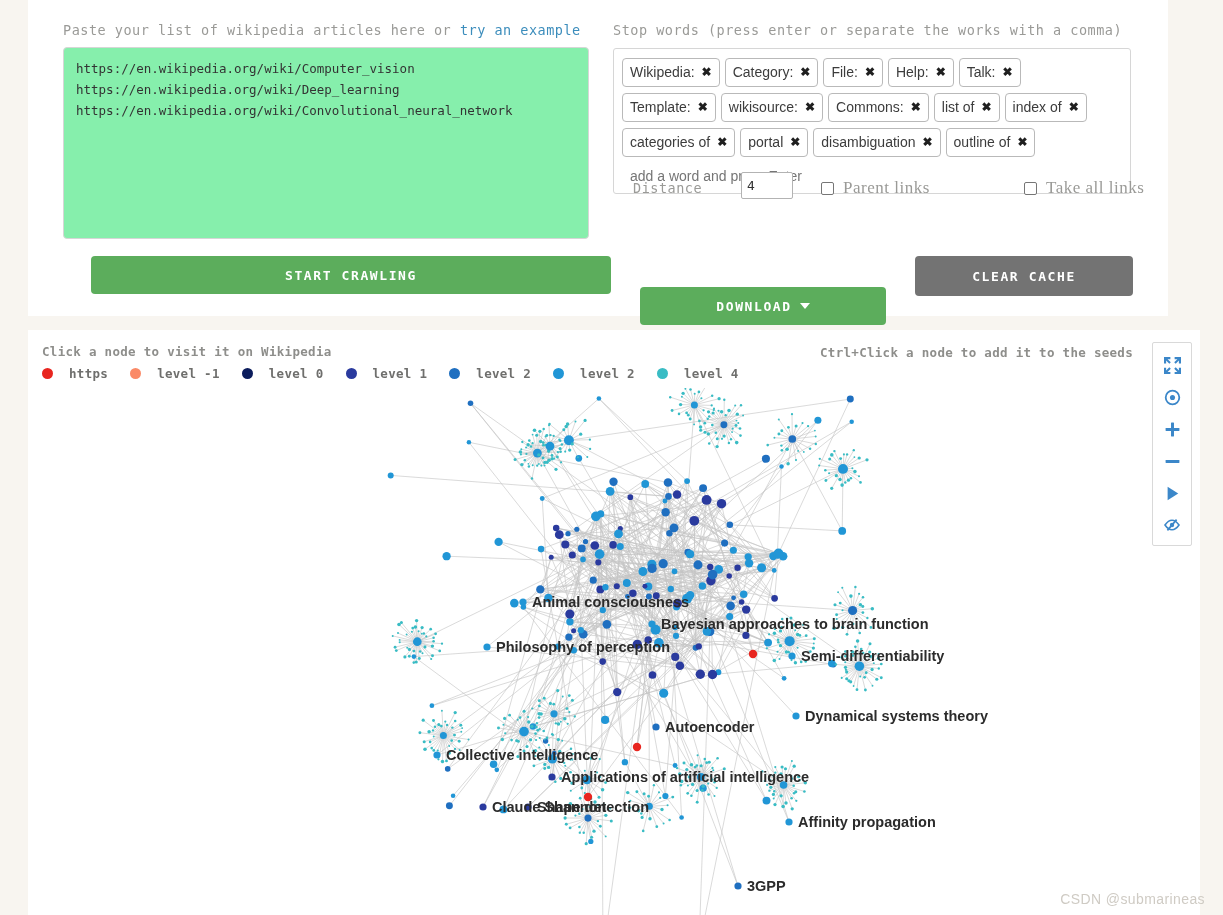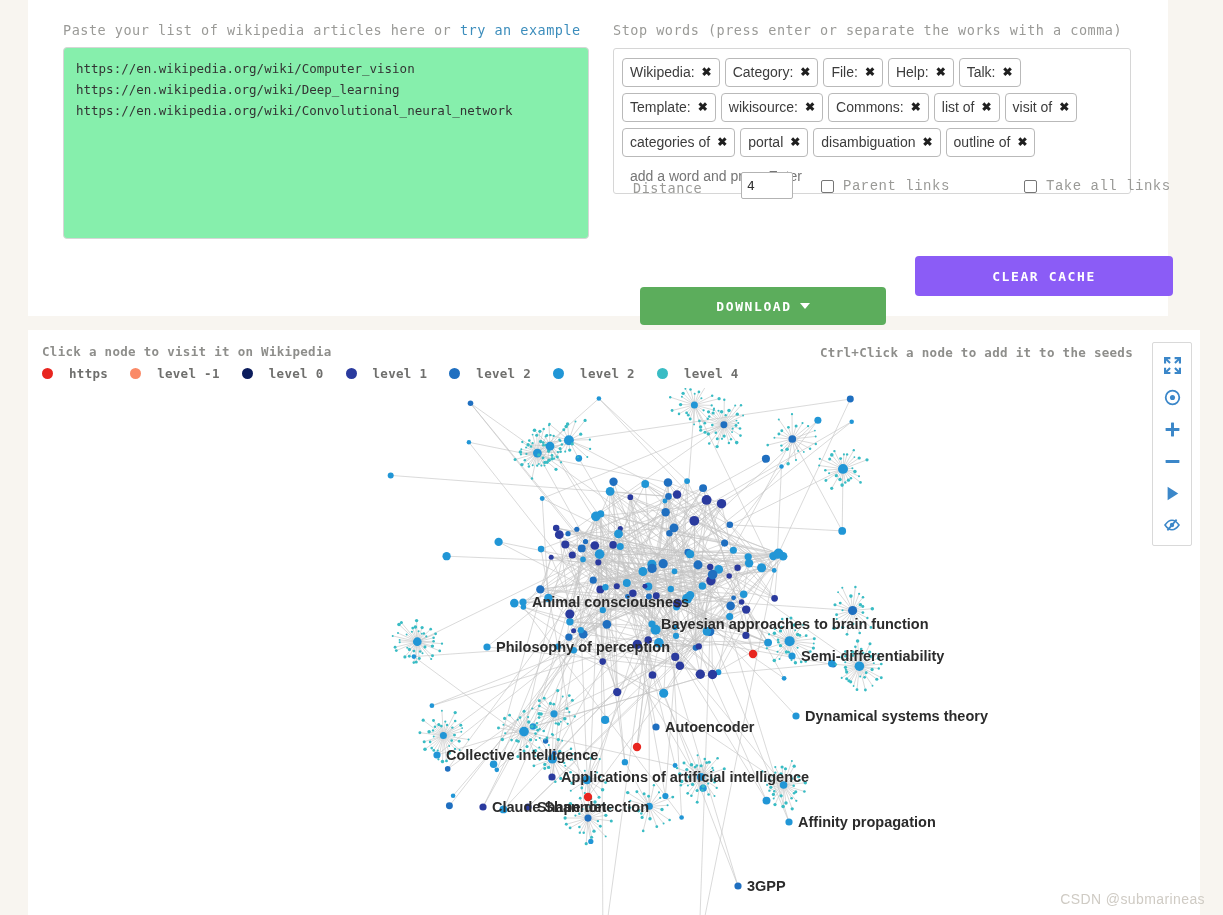--- a/index.html
+++ b/index.html
@@ -65,34 +65,34 @@
     border:1px solid #b3b3b3;border-radius:2px;background:#fff;
     padding:0 5px;font-size:13px;color:#333;
     font-family:"DejaVu Sans Mono","Liberation Mono",monospace;
   }
   .chk-wrap{position:absolute;top:6px;display:flex;align-items:center;gap:9px;}
   .chk{
     width:13px;height:13px;box-sizing:border-box;
     border:1px solid #767676;border-radius:2px;background:#fff;
   }
   .chk-label{
-    font-family:Liberation Mono, monospace;
-    font-size:14px;color:#9a9a97;letter-spacing:.5px;white-space:nowrap;
+    font-family:Liberation Serif, serif;
+    font-size:17px;color:#9a9a97;letter-spacing:.5px;white-space:nowrap;
   }
 
   
   .btn{
     position:absolute;box-sizing:border-box;border:0;border-radius:4px;
     color:#fff;font-family:"DejaVu Sans Mono","Liberation Mono",monospace;
     font-size:13px;font-weight:bold;letter-spacing:1.6px;
     display:flex;align-items:center;justify-content:center;cursor:pointer;
   }
   .btn-crawl{left:63px;top:256px;width:520px;height:38px;background:#5cad5c;}
   .btn-download{left:612px;top:256px;width:246px;height:38px;background:#5cad5c;gap:8px;margin-top:31px;}
-  .btn-clear{left:887px;top:256px;width:258px;height:40px;background:#8b5cf6;}
+  .btn-clear{left:887px;top:256px;width:218px;height:40px;background:#737373;}
   .caret{display:inline-block;width:0;height:0;border-left:5px solid transparent;
          border-right:5px solid transparent;border-top:6px solid #fff;}
 
   
   .card-graph{
     position:absolute;left:28px;top:330px;width:1172px;height:740px;
     background:#ffffff;overflow:hidden;font-weight:bold;
   }
   .hint-left{
     position:absolute;left:14px;top:14px;
@@ -184,21 +184,21 @@
           </span>
           <span class="tag">
             <span>Commons:</span>
             <span class="x">✖</span>
           </span>
           <span class="tag">
             <span>list of</span>
             <span class="x">✖</span>
           </span>
           <span class="tag">
-            <span>visit of</span>
+            <span>index of</span>
             <span class="x">✖</span>
           </span>
           <span class="tag">
             <span>categories of</span>
             <span class="x">✖</span>
           </span>
           <span class="tag">
             <span>portal</span>
             <span class="x">✖</span>
           </span>
@@ -220,20 +220,21 @@
           <span class="chk"></span>
           <span class="chk-label">Parent links</span>
         </div>
         <div class="chk-wrap" style="left:384px;padding-left:12px;">
           <span class="chk"></span>
           <span class="chk-label">Take all links</span>
         </div>
       </div>
     </div>
 
+    <button class="btn btn-crawl">START CRAWLING</button>
     <button class="btn btn-download">
       <span>DOWNLOAD</span>
       <span class="caret"></span>
     </button>
     <button class="btn btn-clear">CLEAR CACHE</button>
   </div>
 
   <div class="card-graph">
     <div class="hint-left">Click a node to visit it on Wikipedia</div>
     <div class="hint-right">Ctrl+Click a node to add it to the seeds</div>

